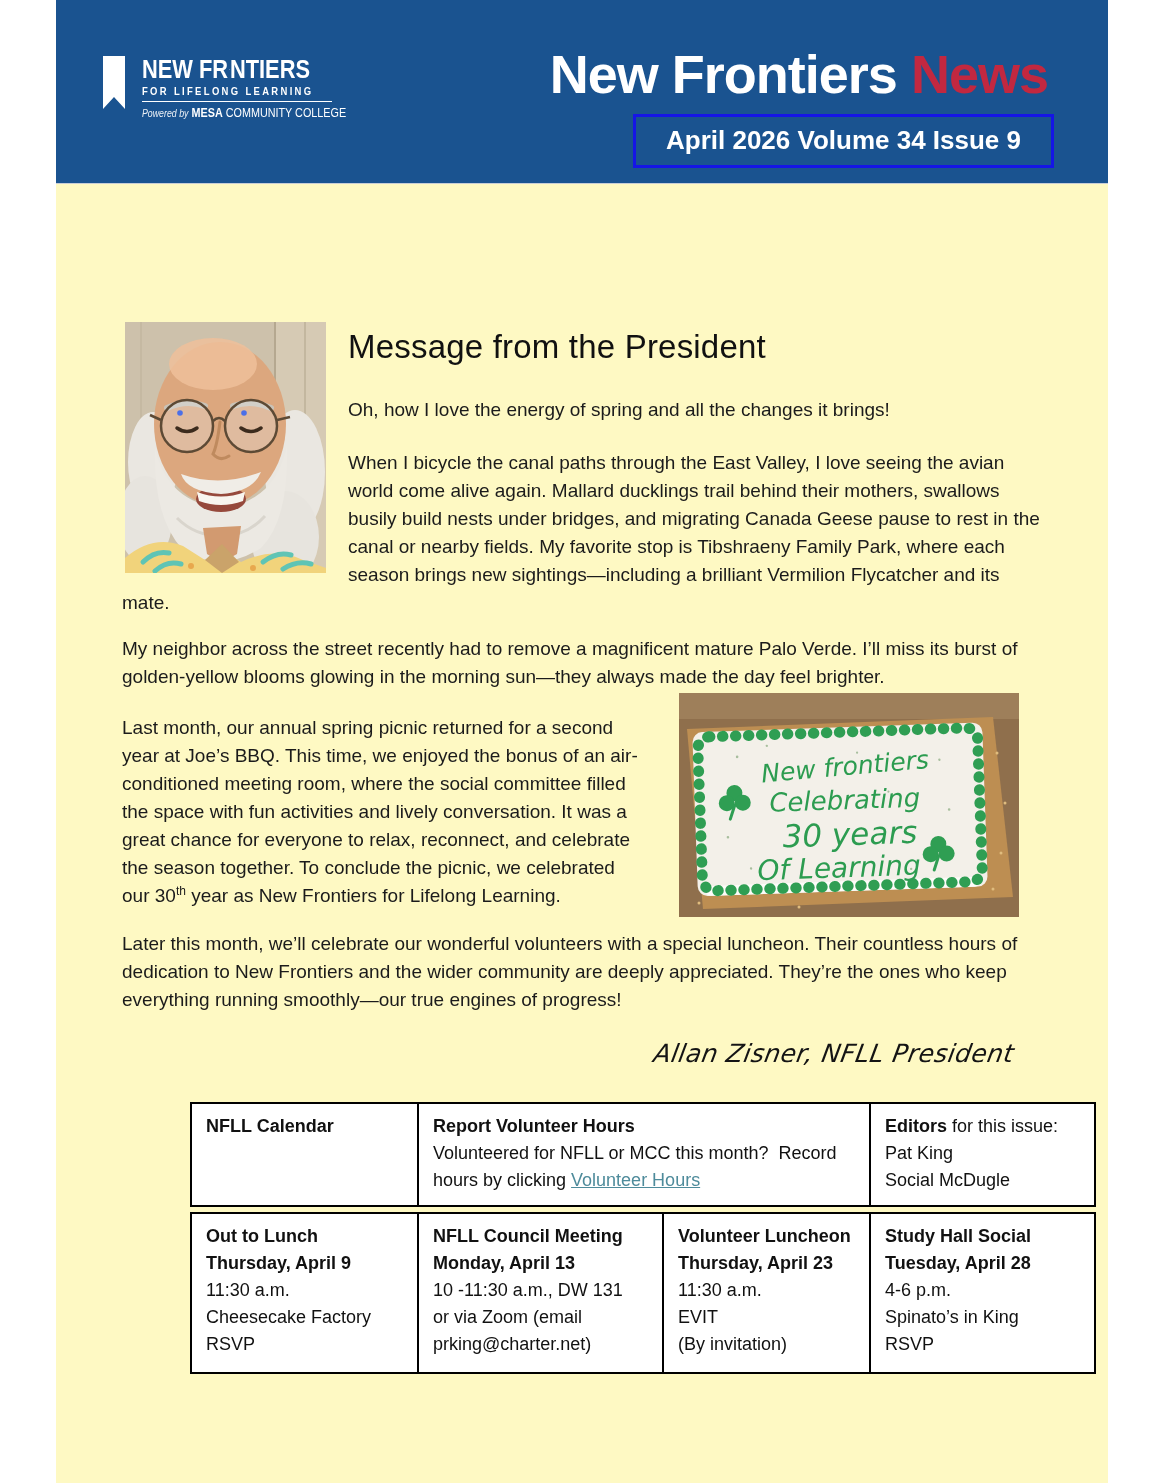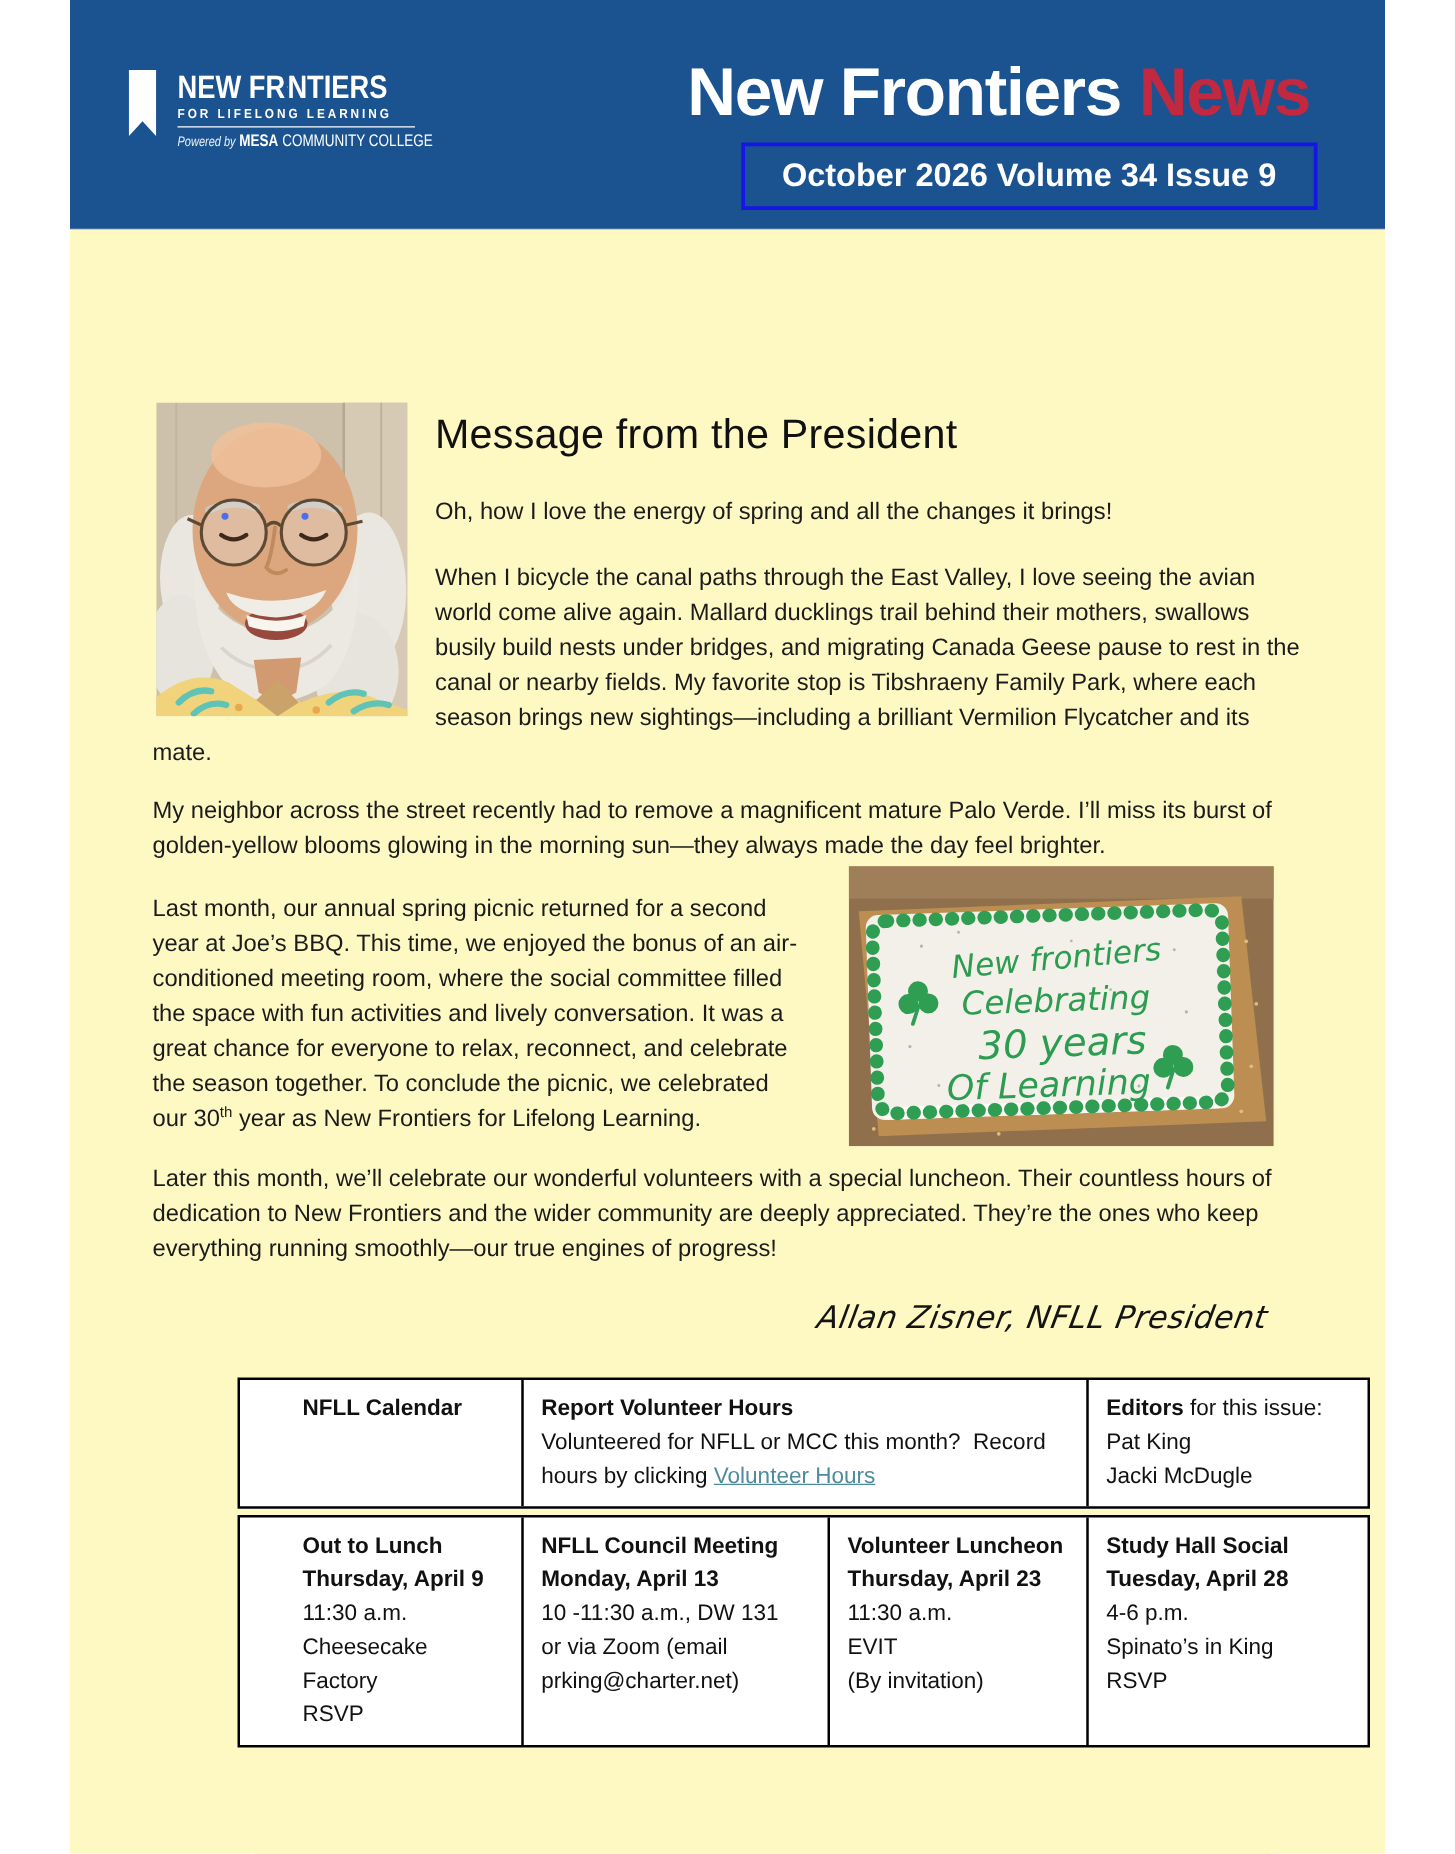--- a/index.html
+++ b/index.html
@@ -89,21 +89,21 @@
   .note-row {
     display:grid; border:2px solid #000000; box-sizing:border-box;
     background:#ffffff;
   }
   .row1 { grid-template-columns:225px 452px auto; }
   .row2 { grid-template-columns:225px 245px 207px auto; margin-top:5px; }
   .note-cell {
     border-left:2px solid #000000; padding:9px 13px 11px 14px;
     font-size:18px; line-height:27px; color:#111111;
   }
-  .note-cell:first-child { border-left:none;margin-left:36px; }
+  .note-cell:first-child { border-left:none; }
   .row1 .note-cell { min-height:80px; }
   .row2 .note-cell { min-height:138px; }
   .cell-title, .cell-date { font-weight:bold; }
   .note-link { color:#4e8b9b; text-decoration:underline; cursor:pointer; }
   .prewrap { white-space:pre-wrap; }
 </style>
 </head>
 <body>
 
 <div class="page">
@@ -127,21 +127,21 @@
         <div class="logo-rule"></div>
         <div class="logo-line3">
           <span class="powered-prefix">Powered by</span>
           <span class="powered-bold">MESA</span><span> COMMUNITY COLLEGE</span>
         </div>
       </div>
     </div>
 
     <div class="masthead-right">
       <h1 class="nl-title"><span>New Frontiers</span> <span class="title-news">News</span></h1>
-      <div class="issue-box">October 2026 Volume 34 Issue 9</div>
+      <div class="issue-box">April 2026 Volume 34 Issue 9</div>
     </div>
   </header>
 
   <main class="content">
 
     <section class="president-section">
 
       <svg class="portrait" viewBox="0 0 201 251">
         <rect width="201" height="251" fill="#cdc1ab"></rect>
         <rect x="150" width="51" height="251" fill="#d6cab4"></rect>
@@ -257,21 +257,21 @@
         <div class="note-cell">
           <div class="cell-title">NFLL Calendar</div>
         </div>
         <div class="note-cell">
           <div class="cell-title">Report Volunteer Hours</div>
           <div><span class="prewrap">Volunteered for NFLL or MCC this month?  Record hours by clicking </span><a class="note-link">Volunteer Hours</a><span></span></div>
         </div>
         <div class="note-cell">
           <div><span class="cell-title">Editors</span><span> for this issue:</span></div>
           <div>Pat King</div>
-          <div>Jacki McDugle</div>
+          <div>Social McDugle</div>
         </div>
       </div>
 
       <div class="note-row row2">
         <div class="note-cell">
           <div class="cell-title">Out to Lunch</div>
           <div class="cell-date">Thursday, April 9</div>
           <div>11:30 a.m.</div>
           <div>Cheesecake Factory</div>
           <div>RSVP</div>

